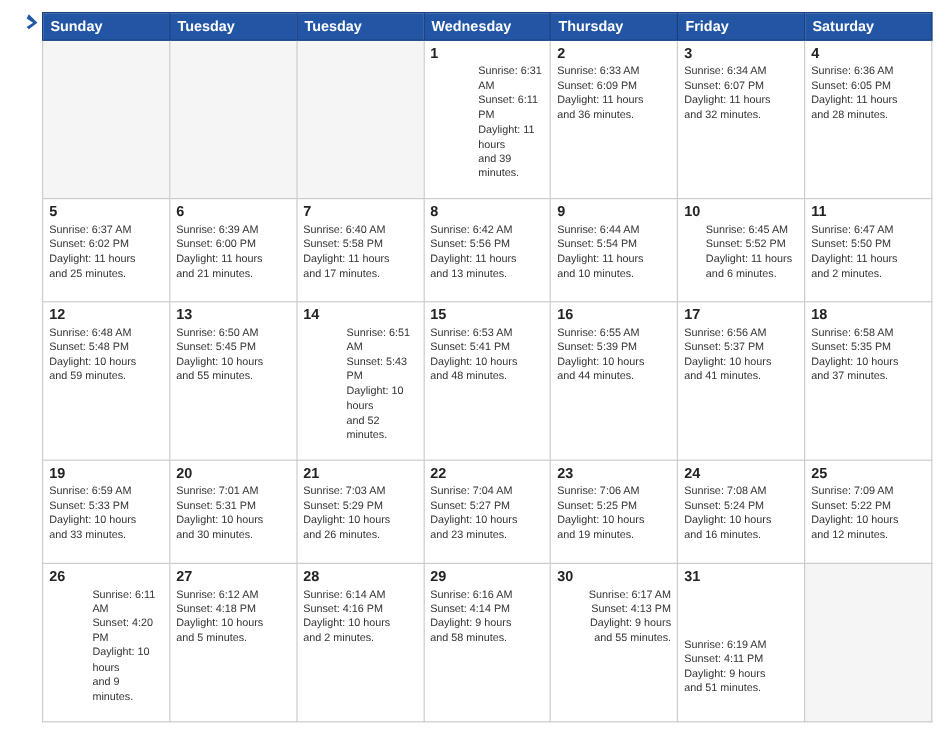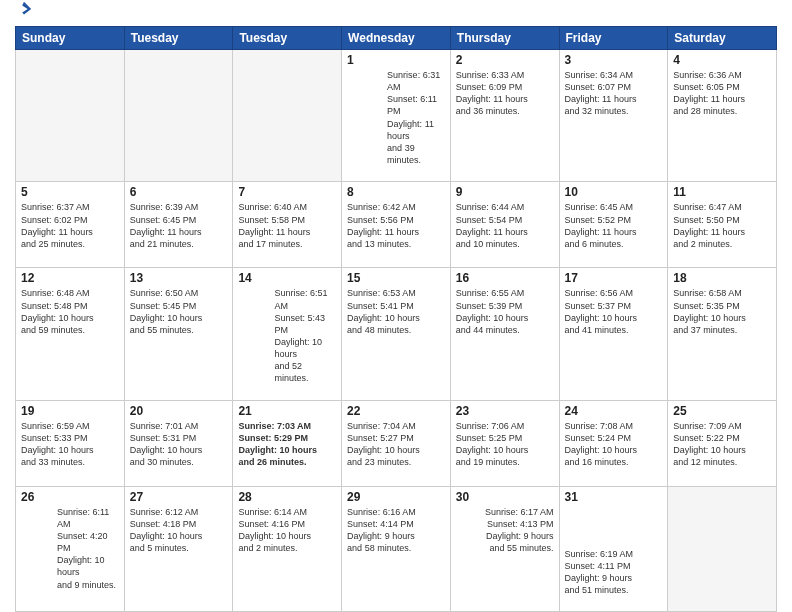--- a/index.html
+++ b/index.html
@@ -6,23 +6,23 @@
     body {
       font-family: Arial, sans-serif;
       background: #fff;
       width: 792px;
       height: 612px;
       overflow: hidden;
     }
     .page {
       width: 792px;
       height: 612px;
-      padding: 0 15px;
+      padding: 10px 15px;
       display: flex;
-      flex-direction: column;
+      flex-direction: row;
     }
     .header {
       display: flex;
       justify-content: space-between;
       align-items: flex-start;
       margin-bottom: 8px;
     }
     .logo {
       display: flex;
       align-items: center;
@@ -161,21 +161,21 @@
           <td>
             <span class="day-num">5</span>
             <div class="day-info" style="white-space: pre-line;">Sunrise: 6:37 AM
 Sunset: 6:02 PM
 Daylight: 11 hours
 and 25 minutes.</div>
           </td>
           <td>
             <span class="day-num">6</span>
             <div class="day-info" style="white-space: pre-line;">Sunrise: 6:39 AM
-Sunset: 6:45 PM
+Sunset: 6:00 PM
 Daylight: 11 hours
 and 21 minutes.</div>
           </td>
           <td>
             <span class="day-num">7</span>
             <div class="day-info" style="white-space: pre-line;">Sunrise: 6:40 AM
 Sunset: 5:58 PM
 Daylight: 11 hours
 and 17 minutes.</div>
           </td>
@@ -188,21 +188,21 @@
           </td>
           <td>
             <span class="day-num">9</span>
             <div class="day-info" style="white-space: pre-line;">Sunrise: 6:44 AM
 Sunset: 5:54 PM
 Daylight: 11 hours
 and 10 minutes.</div>
           </td>
           <td>
             <span class="day-num">10</span>
-            <div class="day-info" style="white-space: pre-line;">Sunrise: 6:45 AM
+            <div class="day-info" style="white-space: pre-line; margin-left: 18px;">Sunrise: 6:45 AM
 Sunset: 5:52 PM
 Daylight: 11 hours
 and 6 minutes.</div>
           </td>
           <td>
             <span class="day-num">11</span>
             <div class="day-info" style="white-space: pre-line;">Sunrise: 6:47 AM
 Sunset: 5:50 PM
 Daylight: 11 hours
 and 2 minutes.</div>
@@ -269,21 +269,21 @@
           </td>
           <td>
             <span class="day-num">20</span>
             <div class="day-info" style="white-space: pre-line;">Sunrise: 7:01 AM
 Sunset: 5:31 PM
 Daylight: 10 hours
 and 30 minutes.</div>
           </td>
           <td>
             <span class="day-num">21</span>
-            <div class="day-info" style="white-space: pre-line; font-weight: bold;">Sunrise: 7:03 AM
+            <div class="day-info" style="white-space: pre-line;">Sunrise: 7:03 AM
 Sunset: 5:29 PM
 Daylight: 10 hours
 and 26 minutes.</div>
           </td>
           <td>
             <span class="day-num">22</span>
             <div class="day-info" style="white-space: pre-line;">Sunrise: 7:04 AM
 Sunset: 5:27 PM
 Daylight: 10 hours
 and 23 minutes.</div>

